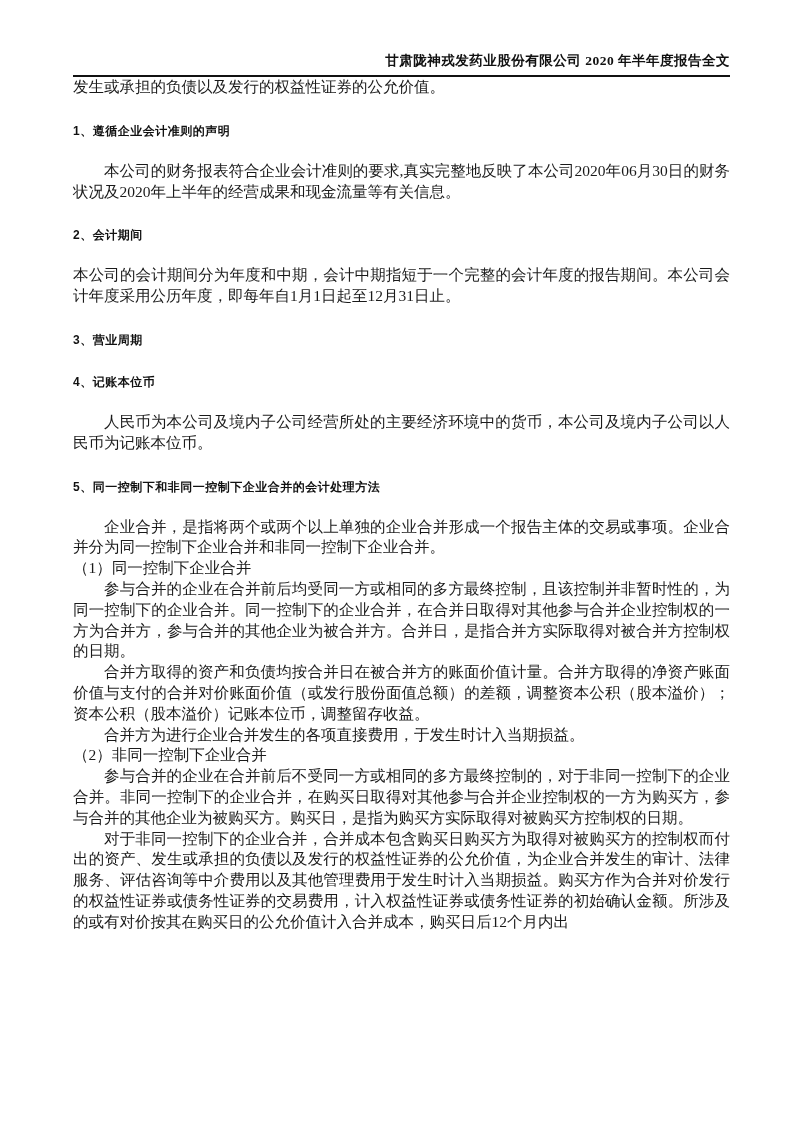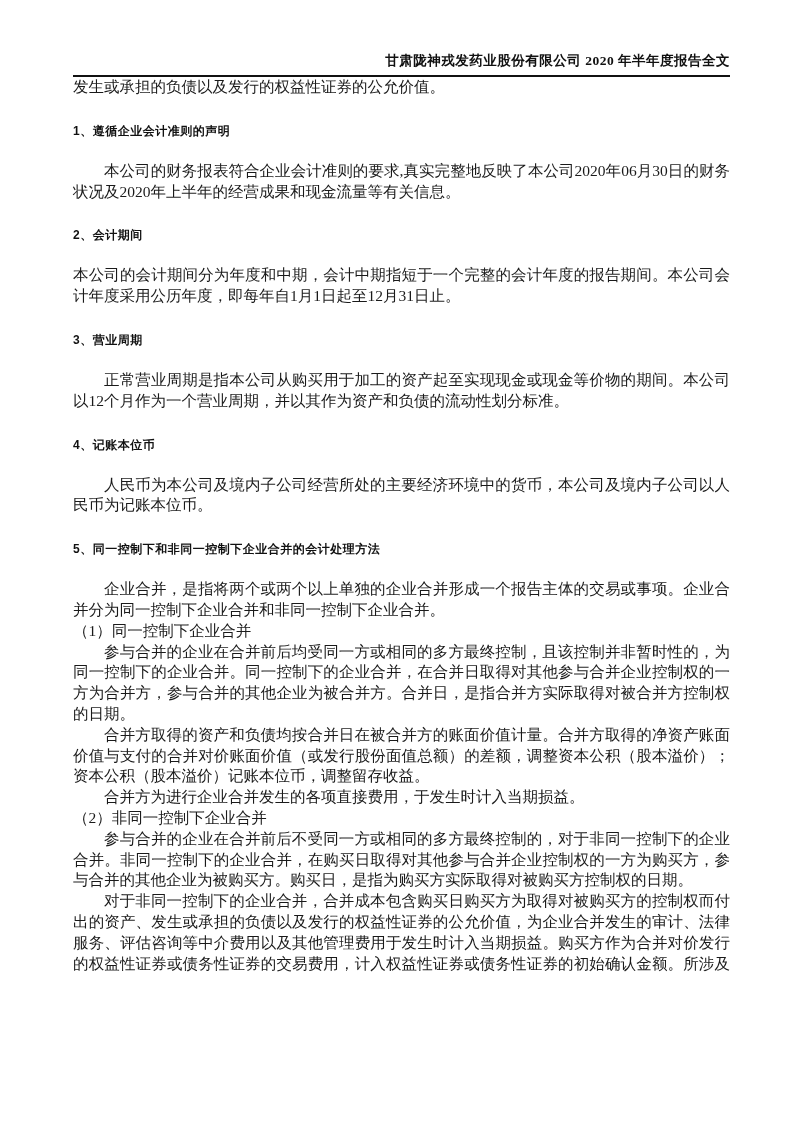--- a/index.html
+++ b/index.html
@@ -108,21 +108,20 @@
 
     <p class="body intro">发生或承担的负债以及发行的权益性证券的公允价值。</p>
 
     <h2 class="sec-heading">1、遵循企业会计准则的声明</h2>
     <p class="body indent">本公司的财务报表符合企业会计准则的要求,真实完整地反映了本公司2020年06月30日的财务状况及2020年上半年的经营成果和现金流量等有关信息。</p>
 
     <h2 class="sec-heading">2、会计期间</h2>
     <p class="body">本公司的会计期间分为年度和中期，会计中期指短于一个完整的会计年度的报告期间。本公司会计年度采用公历年度，即每年自1月1日起至12月31日止。</p>
 
     <h2 class="sec-heading">3、营业周期</h2>
-    <p class="body indent">正常营业周期是指本公司从购买用于加工的资产起至实现现金或现金等价物的期间。本公司以12个月作为一个营业周期，并以其作为资产和负债的流动性划分标准。</p>
 
     <h2 class="sec-heading">4、记账本位币</h2>
     <p class="body indent">人民币为本公司及境内子公司经营所处的主要经济环境中的货币，本公司及境内子公司以人民币为记账本位币。</p>
 
     <h2 class="sec-heading">5、同一控制下和非同一控制下企业合并的会计处理方法</h2>
     <p class="body indent">企业合并，是指将两个或两个以上单独的企业合并形成一个报告主体的交易或事项。企业合并分为同一控制下企业合并和非同一控制下企业合并。</p>
     <p class="body">（1）同一控制下企业合并</p>
     <p class="body indent">参与合并的企业在合并前后均受同一方或相同的多方最终控制，且该控制并非暂时性的，为同一控制下的企业合并。同一控制下的企业合并，在合并日取得对其他参与合并企业控制权的一方为合并方，参与合并的其他企业为被合并方。合并日，是指合并方实际取得对被合并方控制权的日期。</p>
     <p class="body indent">合并方取得的资产和负债均按合并日在被合并方的账面价值计量。合并方取得的净资产账面价值与支付的合并对价账面价值（或发行股份面值总额）的差额，调整资本公积（股本溢价）；资本公积（股本溢价）记账本位币，调整留存收益。</p>
     <p class="body indent">合并方为进行企业合并发生的各项直接费用，于发生时计入当期损益。</p>

